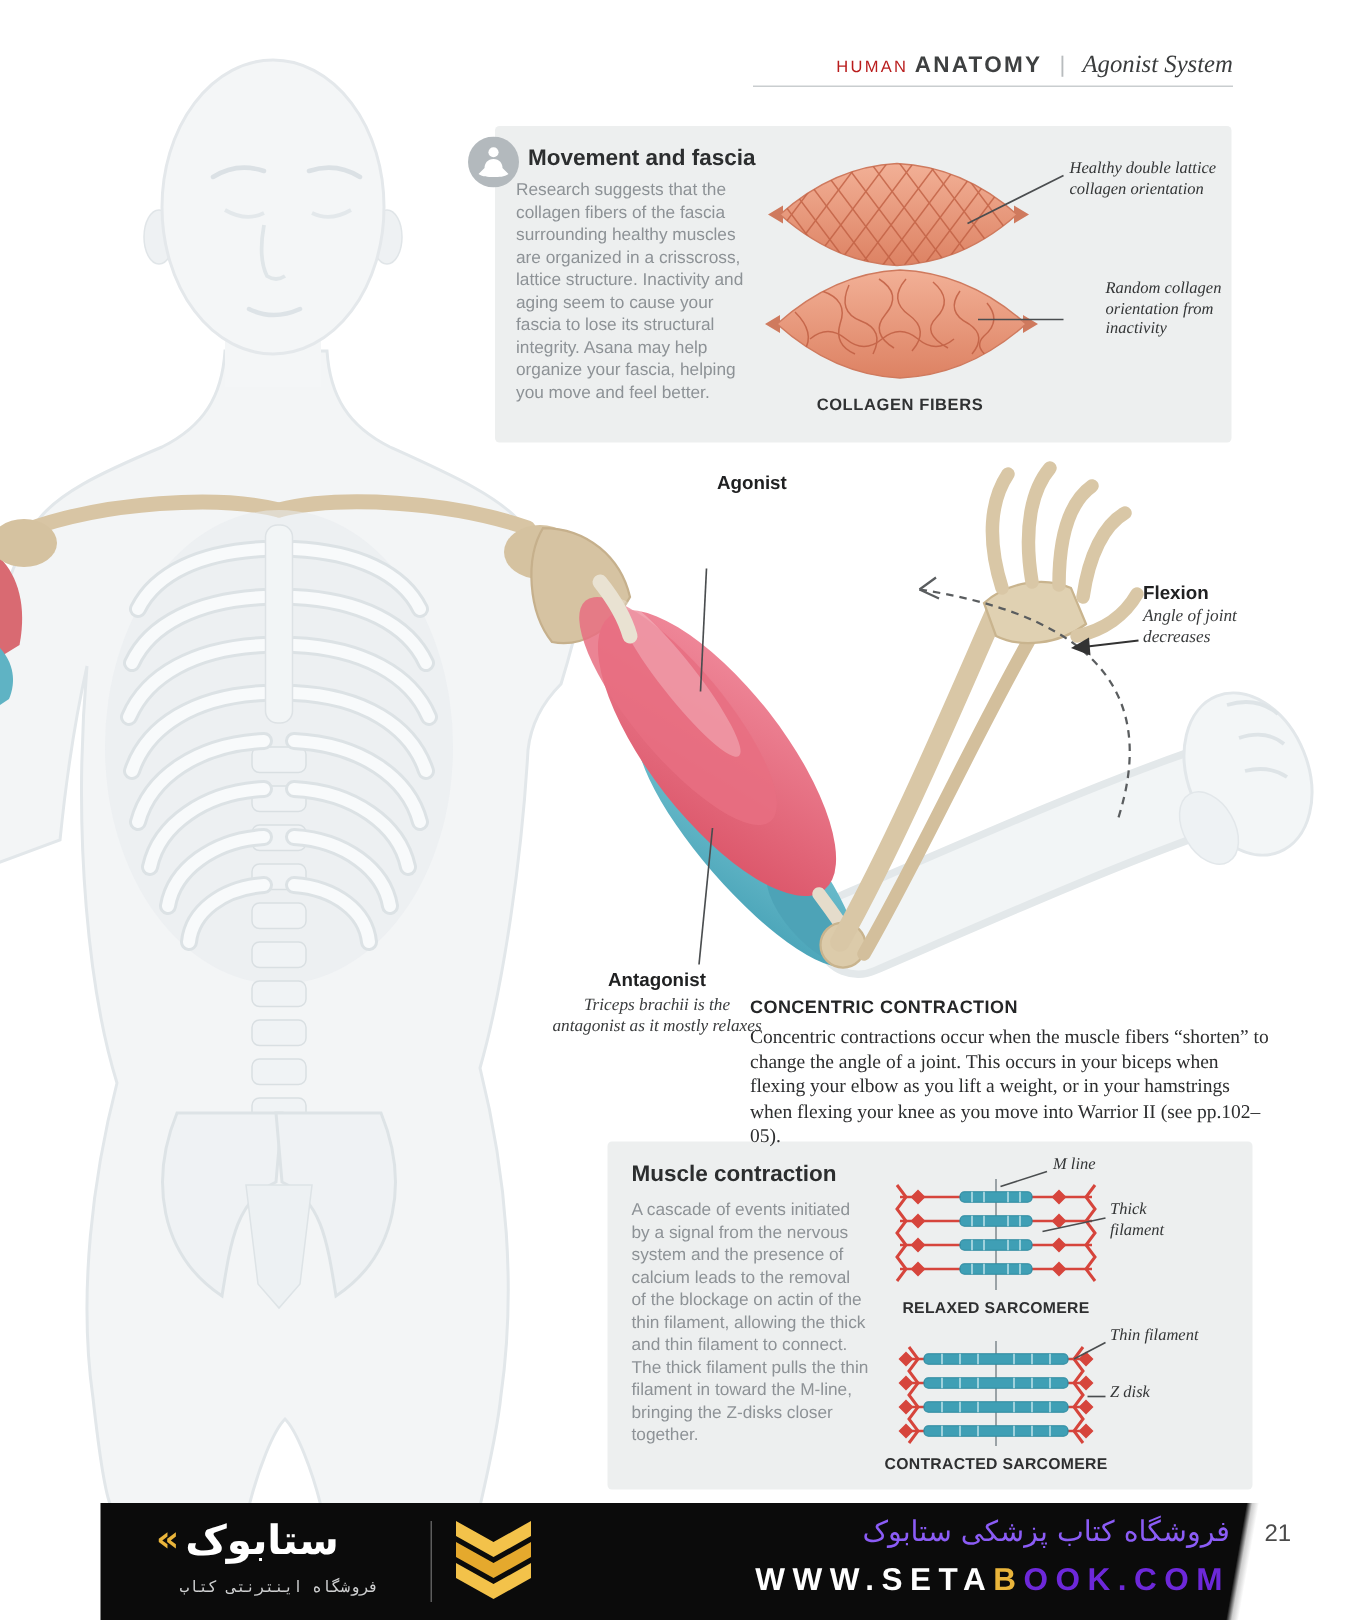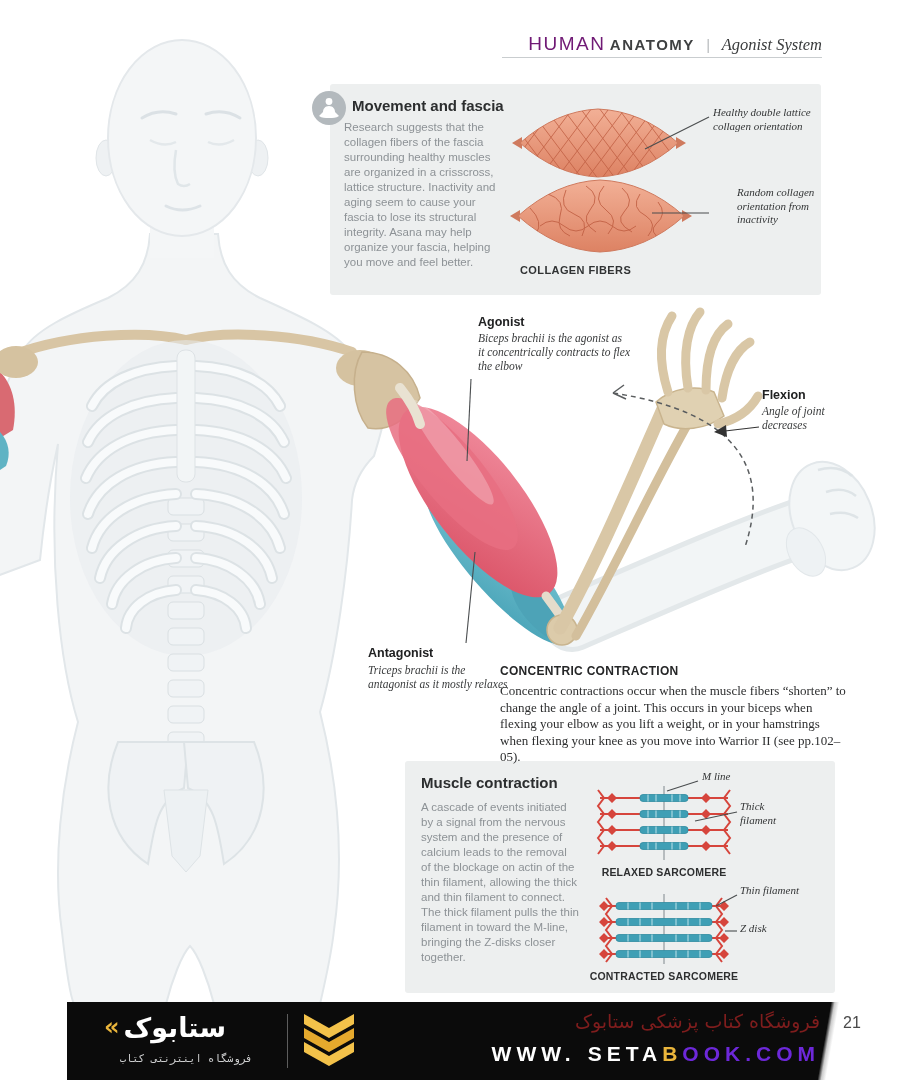--- a/index.html
+++ b/index.html
@@ -6,48 +6,48 @@
   html,body { background:#ffffff; }
   body { font-family:"Liberation Sans", sans-serif; }
   .page { position:relative; width:904px; height:1080px; background:#fff; overflow:hidden; }
   .abs { position:absolute; }
   .gray-box { background:#edefef; border-radius:3px; z-index:1; }
   .art { position:absolute; left:0; top:0; z-index:2; }
   .txt { position:absolute; z-index:3; }
 
   
   .header { top:33px; right:82px; text-align:right; white-space:nowrap; }
-  .h-light { font-size:19px; letter-spacing:1.5px; color:#701a75; }
+  .h-light { font-size:11px; letter-spacing:1.5px; color:#b91c1c; }
   .h-bold  { font-size:15px; letter-spacing:1.5px; color:#3e4041; font-weight:bold; }
   .h-sep   { font-size:15px; color:#b8bcbe; margin:0 7px; }
   .h-sub   { font-family:"Liberation Serif", serif; font-style:italic; font-size:16.5px; color:#3a3c3d; }
   .header-rule { top:57px; left:502px; width:320px; height:1px; background:#c9cdcf; }
 
   
   .box-title { font-weight:bold; font-size:15px; color:#2c2e2f; }
   .box-body  { font-size:11.5px; line-height:15px; color:#8d9296; }
   .caption   { font-weight:bold; font-size:11px; letter-spacing:.4px; color:#303233; }
   .small-cap { font-weight:bold; font-size:10.5px; letter-spacing:.2px; color:#2e2f30; text-align:center; }
 
   
   .ann-title  { font-weight:bold; font-size:12.5px; color:#202122; }
   .ann-italic { font-family:"Liberation Serif", serif; font-style:italic; font-size:11.5px; line-height:14px; color:#393b3c; }
   .lbl-italic { font-family:"Liberation Serif", serif; font-style:italic; font-size:11px; line-height:13.5px; color:#333536; }
   .serif-body { font-family:"Liberation Serif", serif; font-size:13px; line-height:16.5px; color:#2d2e2f; }
-  .center { text-align:left; }
+  .center { text-align:center; }
 
   
   .footer-bar { position:absolute; left:67px; top:1002px; width:771px; height:78px; background:#0b0b0b; z-index:4; }
   .footer-item { z-index:5; }
   .fa { font-family:"DejaVu Sans", sans-serif; }
   .logo-mark  { color:#eab53b; font-size:24px; font-weight:bold; vertical-align:2px; margin-right:4px; }
   .logo-title { color:#ffffff; font-size:27px; font-weight:bold; }
   .logo-sub   { color:#cfd0d1; font-size:10.5px; text-align:center;font-family:Liberation Mono, monospace; }
   .divider    { width:1px; height:54px; background:#5d5d5d; }
-  .store-title{ color:#7f1d1d; font-size:19px; direction:rtl; }
+  .store-title{ color:#8b5cf6; font-size:19px; direction:rtl; }
   .website    { font-weight:bold; font-size:21px; letter-spacing:5px; color:#ffffff; white-space:nowrap; }
   .page-num   { font-size:16px; color:#4a4a4a; z-index:5; }
   .curl { position:absolute; left:816px; top:1002px; width:24px; height:78px; z-index:5;
           background:linear-gradient(100deg, rgba(0,0,0,0) 40%, #cdcdcd 50%, #ffffff 62%); }
 
   
   .medi-icon { z-index:3; }
 </style>
 </head>
 <body>
@@ -247,21 +247,20 @@
       <path d="M17,15 c-4,0 -6,3 -6,6 l-4,4 c3,2 6,2 10,2 s7,0 10,-2 l-4,-4 c0,-3 -2,-6 -6,-6 Z" fill="#fff"></path>
     </svg>
   </div>
   <div class="txt box-title" style="left:352px; top:97px;">Movement and fascia</div>
   <div class="txt box-body" style="left:344px; top:120px; width:160px;">Research suggests that the collagen fibers of the fascia surrounding healthy muscles are organized in a crisscross, lattice structure. Inactivity and aging seem to cause your fascia to lose its structural integrity. Asana may help organize your fascia, helping you move and feel better.</div>
   <div class="txt lbl-italic" style="left:713px; top:106px; width:104px;">Healthy double lattice collagen orientation</div>
   <div class="txt lbl-italic" style="left:713px; top:186px; width:104px;margin-left:24px;">Random collagen orientation from inactivity</div>
   <div class="txt caption center" style="left:520px; top:264px; width:160px;">COLLAGEN FIBERS</div>
 
   <div class="txt ann-title" style="left:478px; top:315px;">Agonist</div>
-  <div class="txt ann-italic" style="left:478px; top:331px; width:152px;">Biceps brachii is the agonist as it concentrically contracts to flex the elbow</div>
   <div class="txt ann-title" style="left:762px; top:388px;">Flexion</div>
   <div class="txt ann-italic" style="left:762px; top:404px; width:92px;">Angle of joint decreases</div>
   <div class="txt ann-title center" style="left:368px; top:646px; width:140px;">Antagonist</div>
   <div class="txt ann-italic center" style="left:368px; top:663px; width:140px;">Triceps brachii is the antagonist as it mostly relaxes</div>
 
   <div class="txt" style="left:500px; top:664px; font-weight:bold; font-size:12px; letter-spacing:.3px; color:#252627;">CONCENTRIC CONTRACTION</div>
   <div class="txt serif-body" style="left:500px; top:683px; width:350px;">Concentric contractions occur when the muscle fibers “shorten” to change the angle of a joint. This occurs in your biceps when flexing your elbow as you lift a weight, or in your hamstrings when flexing your knee as you move into Warrior II (see pp.102–05).</div>
 
   <div class="txt box-title" style="left:421px; top:774px;">Muscle contraction</div>
   <div class="txt box-body" style="left:421px; top:800px; width:158px;">A cascade of events initiated by a signal from the nervous system and the presence of calcium leads to the removal of the blockage on actin of the thin filament, allowing the thick and thin filament to connect. The thick filament pulls the thin filament in toward the M-line, bringing the Z-disks closer together.</div>
@@ -281,16 +280,16 @@
   <div class="abs footer-item logo-sub fa" style="left:96px; top:1052px; width:180px;">فروشگاه اینترنتی کتاب</div>
   <div class="abs footer-item divider" style="left:287px; top:1014px;"></div>
   <div class="abs footer-item" style="left:302px; top:1012px;">
     <svg width="54" height="56" viewBox="0 0 54 56">
       <polygon points="2,2 27,16 52,2 52,12 27,26 2,12" fill="#f3c24a"></polygon>
       <polygon points="2,16 27,30 52,16 52,26 27,40 2,26" fill="#e5a92d"></polygon>
       <polygon points="2,30 27,44 52,30 52,40 27,54 2,40" fill="#f3c24a"></polygon>
     </svg>
   </div>
   <div class="abs footer-item store-title fa" style="right:84px; top:1010px;">فروشگاه کتاب پزشکی ستابوک</div>
-  <div class="abs footer-item website" style="right:84px; top:1042px;"><span style="color: rgb(255, 255, 255);">WWW.</span><span style="color: rgb(255, 255, 255); margin-left: 12px;">SETA</span><span style="color: rgb(234, 181, 59);">B</span><span style="color: #6d28d9;">OOK.COM</span></div>
+  <div class="abs footer-item website" style="right:84px; top:1042px;"><span style="color: rgb(255, 255, 255);">WWW.</span><span style="color: rgb(255, 255, 255);">SETA</span><span style="color: rgb(234, 181, 59);">B</span><span style="color: #6d28d9;">OOK.COM</span></div>
   <div class="abs page-num" style="left:843px; top:1014px;">21</div>
 
 </div>
 
 </body></html>

